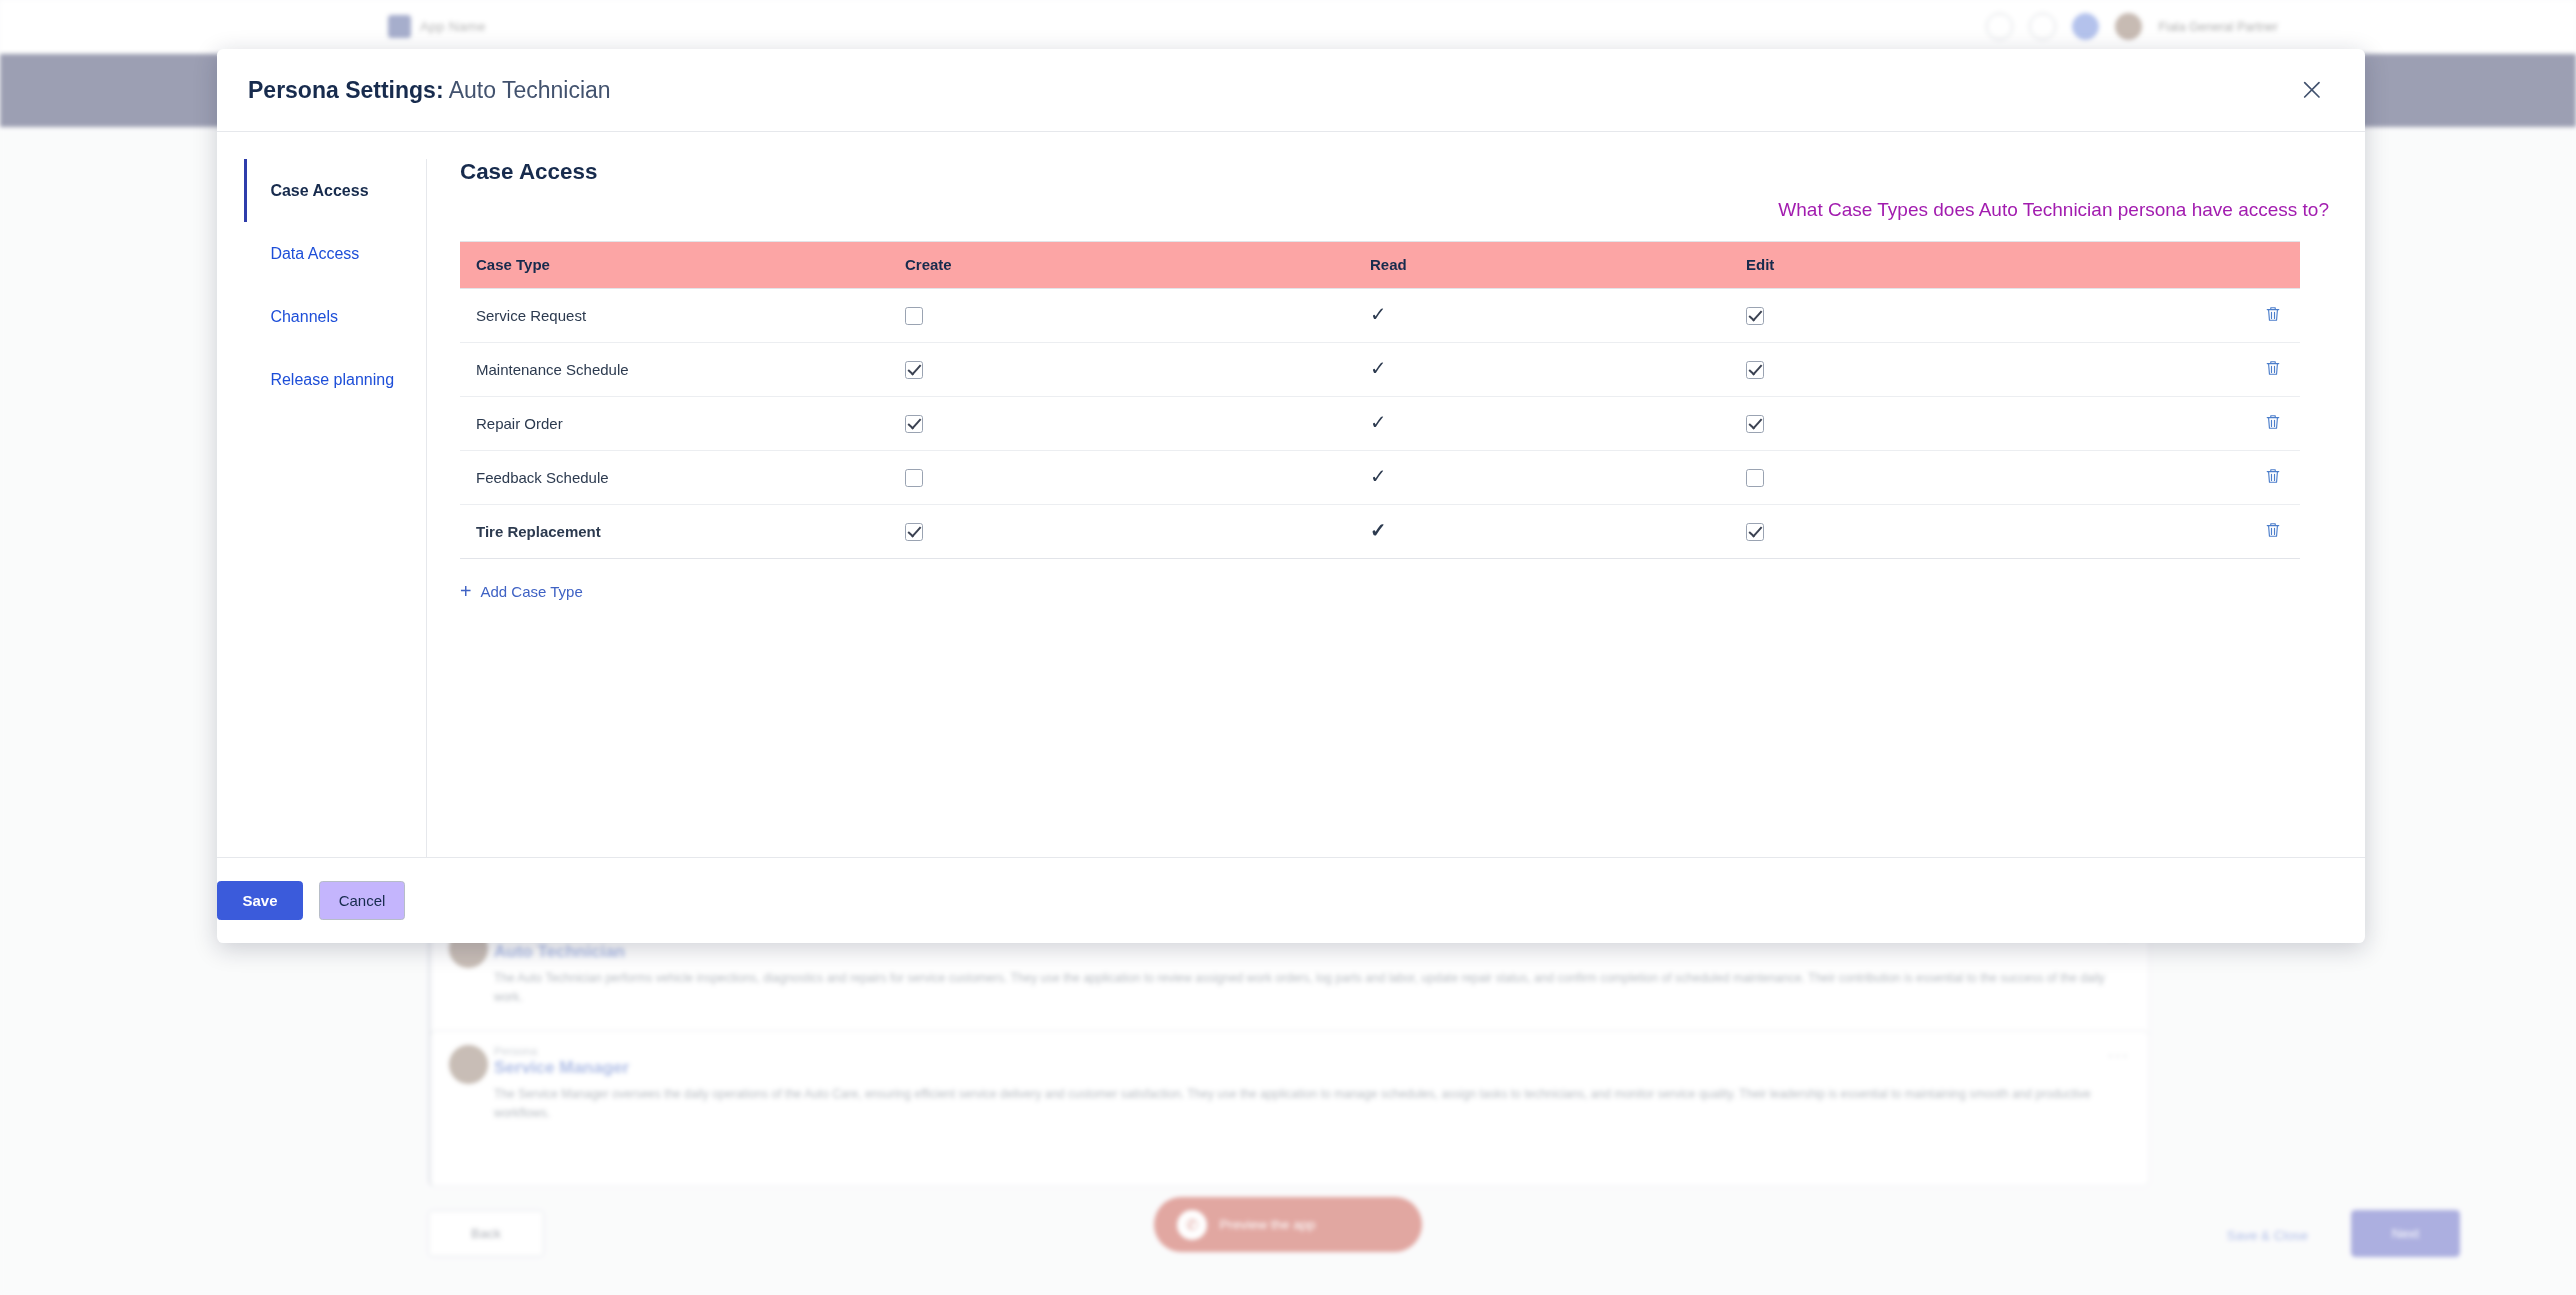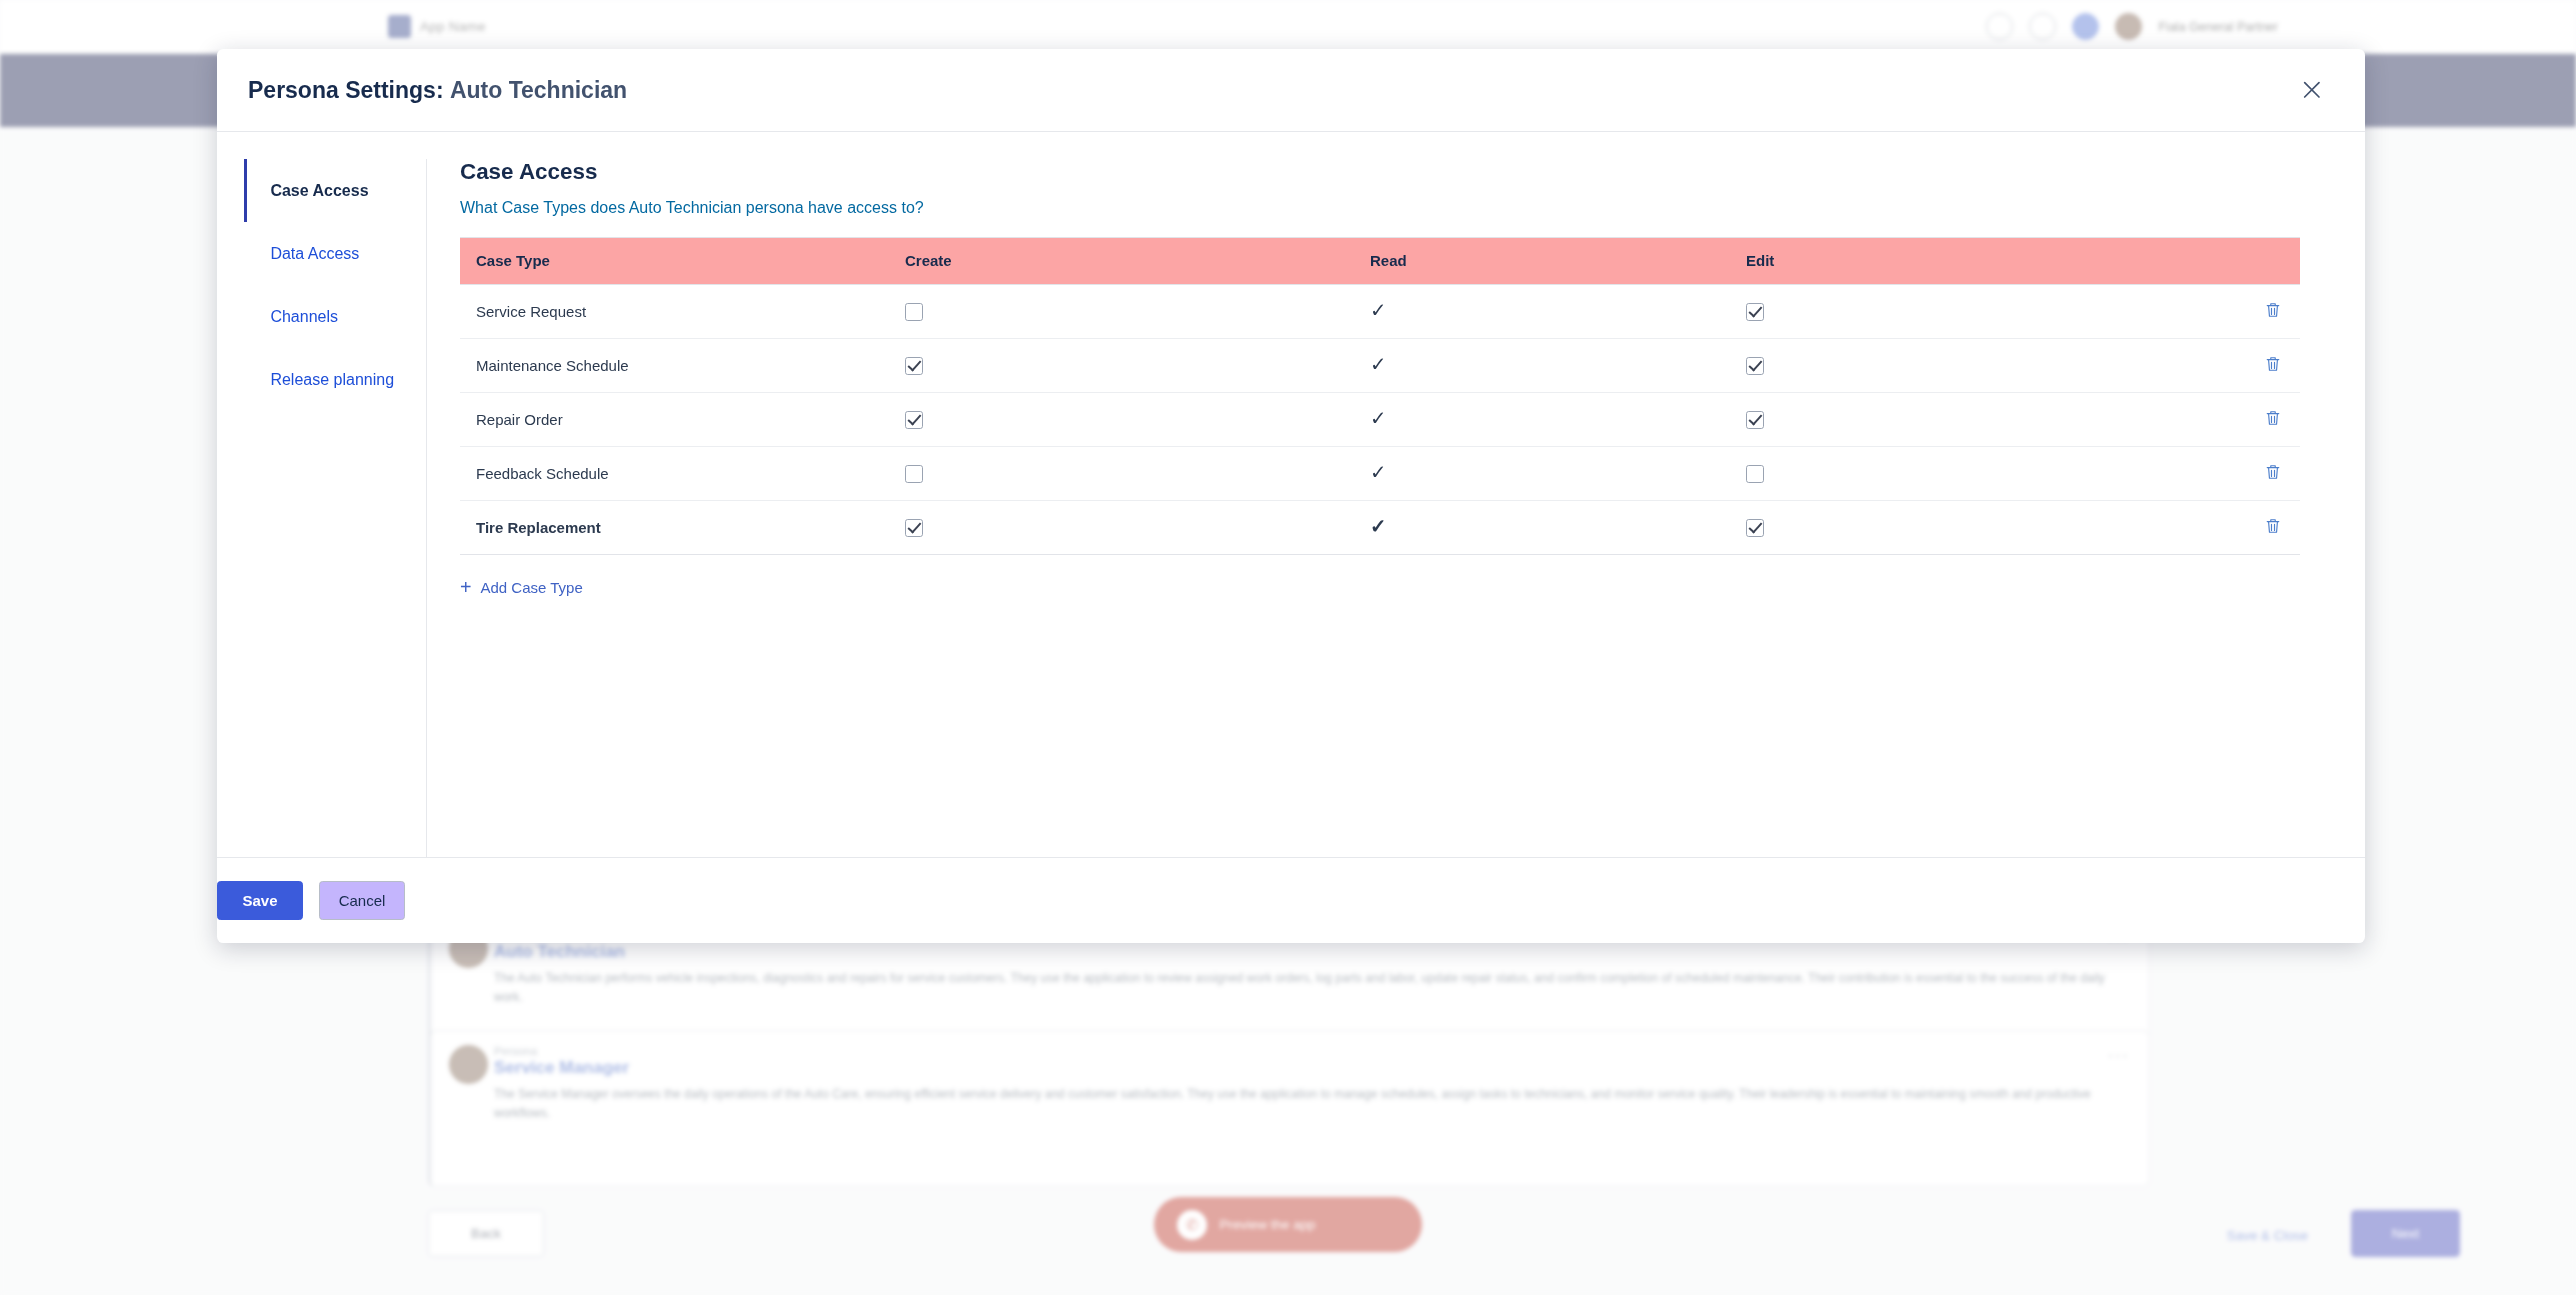--- a/index.html
+++ b/index.html
@@ -221,21 +221,21 @@
     border-bottom: 0.9px solid #e6e8ec;
   }
   .modal-title {
     font-size: 23px;
     color: #172b4d;
   }
   .modal-title .strong {
     font-weight: 700;
   }
   .modal-title .persona-name {
-    font-weight: 700;
+    font-weight: 400;
     color: #42526e;
   }
   .modal-close {
     margin-left: auto;
     width: 34px; height: 34px;
     display: flex; align-items: center; justify-content: center;
     color: #42526e;
     cursor: pointer;
     background: none; border: none;
     padding: 0;
@@ -277,23 +277,24 @@
     padding: 0 36px 0 33px;
     min-width: 0;
   }
   .panel-title {
     font-size: 22.4px;
     font-weight: 700;
     color: #172b4d;
     margin: 0 0 14.3px 0;
   }
   .panel-sub {
-    font-size: 16px;
-    color: #0369a1;
+    font-size: 19px;
+    color: #a21caf;
     margin: 0 0 19.7px 0;
+    text-align: right;
   }
 
   table.access {
     width: 1840px;
     border-collapse: collapse;
     table-layout: fixed;
   }
   table.access th {
     text-align: left;
     font-size: 15px;

